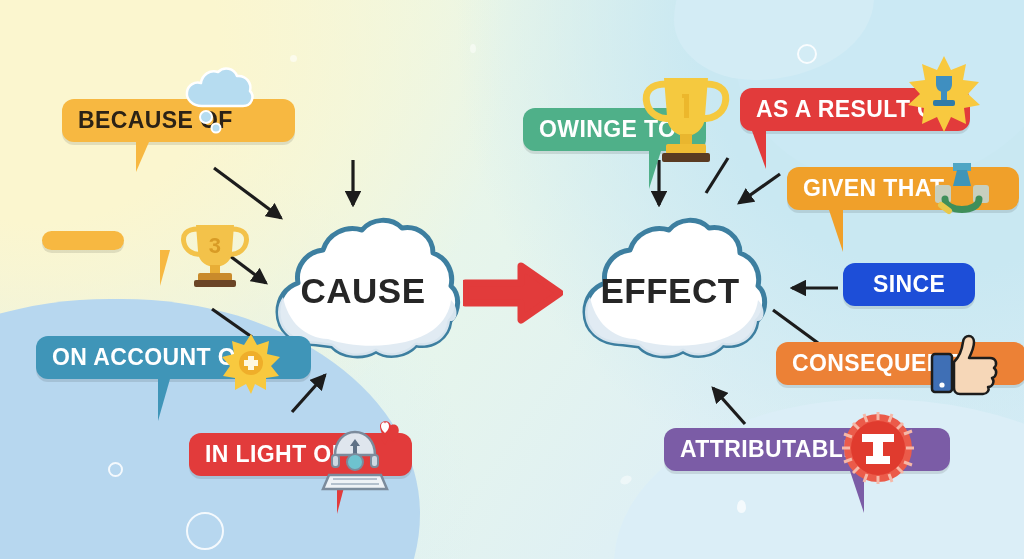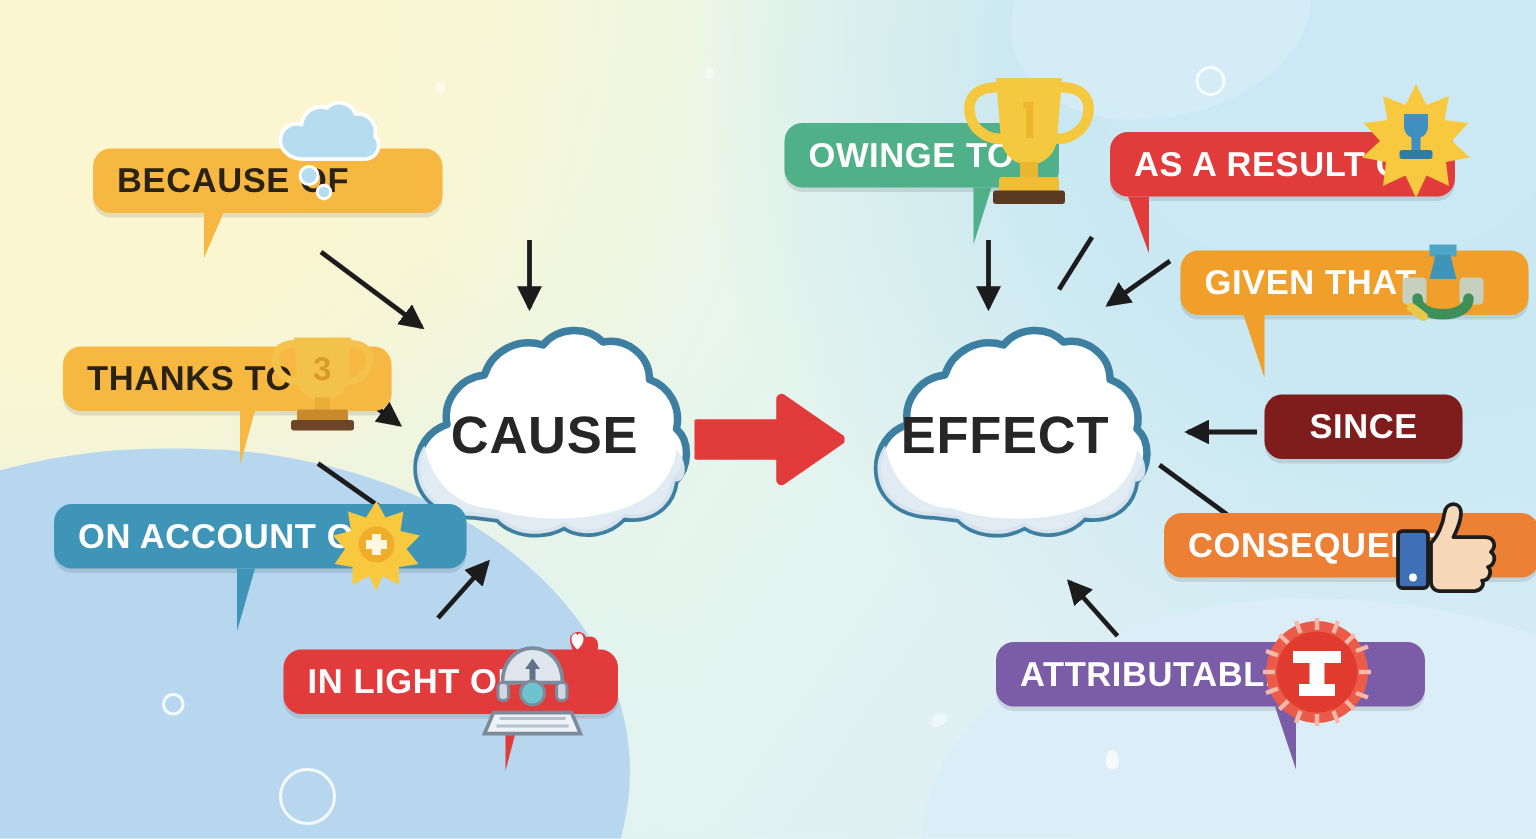--- a/index.html
+++ b/index.html
@@ -164,21 +164,20 @@
         <path d="M22 42 C12 42 6 35 7 28 C8 21 15 17 21 19 C22 11 30 5 38 8
                  C44 2 54 4 57 12 C66 11 72 19 70 27 C75 32 72 42 63 42 Z" fill="#b6dcf0" stroke="#ffffff" stroke-width="2.5" stroke-linejoin="round"></path>
         <circle cx="26" cy="53" r="6" fill="#b6dcf0" stroke="#ffffff" stroke-width="2"></circle>
         <circle cx="36" cy="64" r="4.5" fill="#b6dcf0" stroke="#ffffff" stroke-width="2"></circle>
       </svg>
     </span>
   </div>
 
 
   <div class="lbl" style="left:42px;top:231px;background:#f7b841;color:#2b2216;padding-right:66px;">
-    <span>THANKS TO</span>
     <span class="tail" style="left:118px;top:100%;border-left:10px solid #f7b841;border-right:30px solid transparent;border-bottom:36px solid transparent;"></span>
     <span class="ic" style="left:132px;top:-22px;">
       <svg width="82" height="82" viewBox="0 0 82 82">
         <path d="M22 16 L60 16 L58 42 C58 52 50 58 41 58 C32 58 24 52 24 42 Z" fill="#f3c24a"></path>
         <path d="M24 20 C12 20 8 26 10 34 C12 42 20 46 26 45" fill="none" stroke="#f3c24a" stroke-width="5"></path>
         <path d="M58 20 C70 20 74 26 72 34 C70 42 62 46 56 45" fill="none" stroke="#f3c24a" stroke-width="5"></path>
         <rect x="36" y="56" width="10" height="9" fill="#e8ae36"></rect>
         <rect x="24" y="64" width="34" height="9" rx="2" fill="#c98a2b"></rect>
         <rect x="20" y="71" width="42" height="7" rx="2" fill="#6b4526"></rect>
         <text x="41" y="44" font-family="Liberation Sans, sans-serif" font-size="22" font-weight="bold" fill="#d89b26" text-anchor="middle">3</text>
@@ -211,21 +210,21 @@
         <path d="M10 60 L62 60 L68 74 L4 74 Z" fill="#eef2f6" stroke="#7b8b9c" stroke-width="2.5"></path>
         <path d="M14 64 h44 M12 69 h48" stroke="#b3c0cd" stroke-width="2"></path>
         <path d="M66 14 C66 8 75 7 75 14 C75 19 70 23 70 23 C70 23 66 19 66 14 Z" fill="#e23b3b" transform="translate(-4,-2) scale(1.25) translate(-8,0)"></path>
         <path d="M61 11 C61 5 72 4 72 12 C72 18 66 24 66 24 C66 24 61 17 61 11 Z" fill="#e23b3b"></path>
         <path d="M62 24 L66 30 L69 24 Z" fill="#e23b3b"></path>
         <path d="M62 11 C62 7 66 6 66 9 C66 6 70 7 70 11 C70 15 66 18 66 18 C66 18 62 15 62 11 Z" fill="#ffffff"></path>
       </svg>
     </span>
   </div>
 
-  <div class="lbl" style="left:523px;top:82px;background:#4fb089;color:#ffffff;padding-right:30px;">
+  <div class="lbl" style="left:523px;top:108px;background:#4fb089;color:#ffffff;padding-right:30px;">
     <span>OWINGE TO</span>
     <span class="tail" style="left:126px;top:100%;border-left:12px solid #4fb089;border-right:26px solid transparent;border-bottom:38px solid transparent;"></span>
     <span class="ic" style="left:115px;top:-44px;">
       <svg width="96" height="102" viewBox="0 0 96 102">
         <path d="M26 14 L70 14 L67 52 C67 64 58 72 48 72 C38 72 29 64 29 52 Z" fill="#f5c93f"></path>
         <path d="M28 20 C12 20 6 28 9 40 C12 51 24 56 32 54" fill="none" stroke="#f5c93f" stroke-width="7"></path>
         <path d="M68 20 C84 20 90 28 87 40 C84 51 72 56 64 54" fill="none" stroke="#f5c93f" stroke-width="7"></path>
         <rect x="42" y="70" width="12" height="11" fill="#e9b62f"></rect>
         <rect x="28" y="80" width="40" height="10" rx="2" fill="#f0bd34"></rect>
         <rect x="24" y="89" width="48" height="9" rx="2" fill="#5a3b22"></rect>
@@ -255,21 +254,21 @@
         <path d="M26 6 h18 v8 h-18 z" fill="#4fa6c4"></path>
         <path d="M30 13 h10 l4 16 h-18 z" fill="#3f95b8"></path>
         <rect x="8" y="28" width="16" height="18" rx="3" fill="#c7cfbe"></rect>
         <rect x="46" y="28" width="16" height="18" rx="3" fill="#c7cfbe"></rect>
         <path d="M18 42 C18 56 52 56 52 42" fill="none" stroke="#3f8f5a" stroke-width="7" stroke-linecap="round"></path>
         <path d="M14 48 l8 6" stroke="#e8c84a" stroke-width="6" stroke-linecap="round"></path>
       </svg>
     </span>
   </div>
 
-  <div class="lbl" style="left:843px;top:263px;background:#7f1d1d;color:#ffffff;padding:9px 30px 10px;">
+  <div class="lbl" style="left:843px;top:263px;background:#1d4ed8;color:#ffffff;padding:9px 30px 10px;">
     <span>SINCE</span>
   </div>
 
   <div class="lbl" style="left:776px;top:342px;background:#ec8136;color:#ffffff;padding-right:68px;">
     <span>CONSEQUENT</span>
     <span class="ic" style="left:152px;top:-14px;">
       <svg width="72" height="72" viewBox="0 0 72 72">
         <rect x="4" y="26" width="20" height="38" rx="3" fill="#3f6fb5" stroke="#1c1c1c" stroke-width="2.5"></rect>
         <circle cx="14" cy="57" r="2.6" fill="#ffffff"></circle>
         <path d="M26 34 C30 30 34 22 35 14 C36 6 46 6 46 14 C46 20 43 26 41 30

